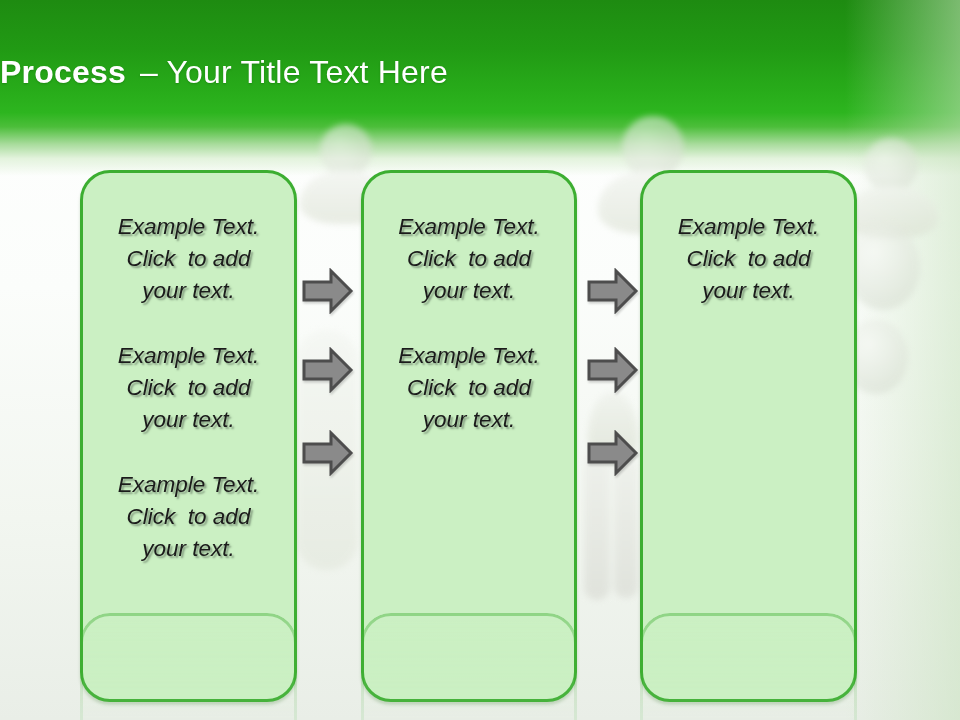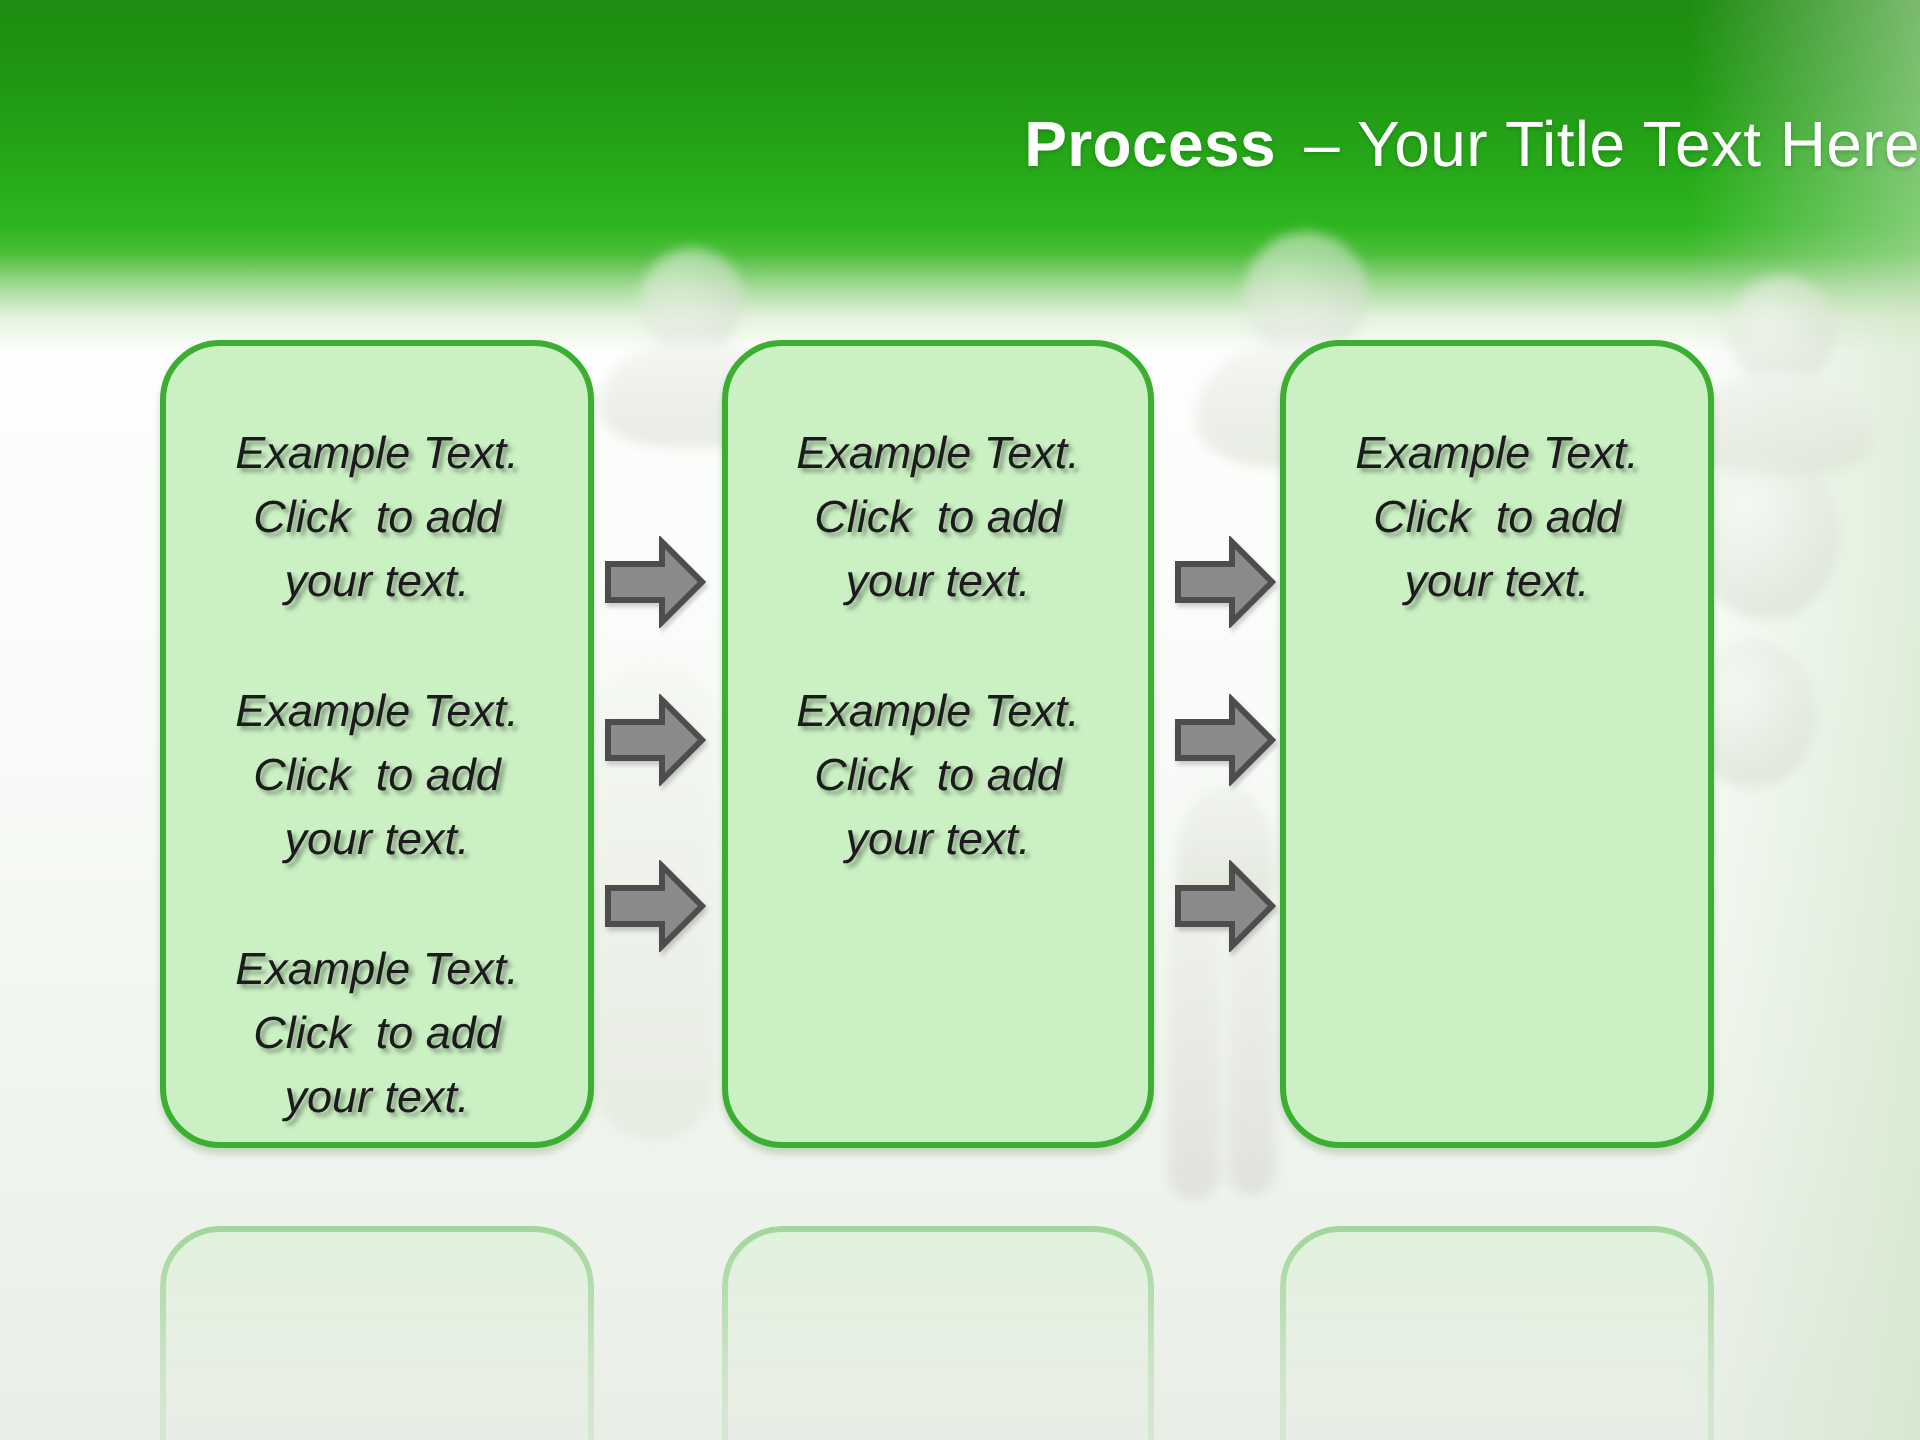--- a/index.html
+++ b/index.html
@@ -14,21 +14,21 @@
     background:linear-gradient(180deg,
       #1e8b11 0%, #219a14 28%, #28ac1a 52%, #2db51f 64%,
       #4cbe3a 72%, #a9dc9d 82%, #e3f3dd 90%, rgba(248,252,246,0) 100%);
   }
   .right-tint {
     position:absolute; top:0; left:0; width:960px; height:720px; pointer-events:none;
     background:linear-gradient(90deg, rgba(205,230,196,0) 88%, rgba(200,226,190,0.55) 100%);
   }
   
   .title {
-    position:absolute; top:54px; left:0; right:0; text-align:right;
+    position:absolute; top:54px; left:0; right:0; text-align:left;
     color:#ffffff; font-size:32px; letter-spacing:0.2px;
     text-shadow:0 1px 2px rgba(0,60,0,0.25); white-space:nowrap;
   }
   .title .bold { font-weight:700; }
   .title .rest { font-weight:400; margin-left:14px; }
   
   .fig { position:absolute; opacity:0.55; filter:blur(3px); pointer-events:none; }
   .fig div { position:absolute; }
   .head {
     border-radius:50%;
@@ -53,21 +53,21 @@
   .fig5 { left:844px; top:320px; width:64px; height:74px; }
   .fig5 .head  { left:0; top:0; width:64px; height:74px; }
   .fig6 { left:582px; top:392px; width:60px; height:220px; opacity:0.65; }
   .fig6 .torso { left:6px;  top:0;    width:50px; height:72px; }
   .fig6 .l1    { left:2px;  top:58px; width:26px; height:150px; }
   .fig6 .l2    { left:32px; top:66px; width:24px; height:140px; }
   .fig7 { left:296px; top:330px; width:62px; height:240px; opacity:0.35; }
   .fig7 .torso { left:0; top:0; width:62px; height:240px; border-radius:30px; }
   
   .box {
-    position:absolute; top:170px; height:404px; width:217px; box-sizing:border-box;
+    position:absolute; top:170px; height:532px; width:217px; box-sizing:border-box;
     background:#cbf0c3; border:3px solid #3cae31; border-radius:30px;
     padding-top:38px;
     box-shadow:0 3px 3px rgba(70,130,60,0.25);
   }
   .box1 { left:80px; }
   .box2 { left:361px; width:216px; }
   .box3 { left:640px; }
   .block { text-align:center; }
   .block + .block { margin-top:33px; }
   .line {

